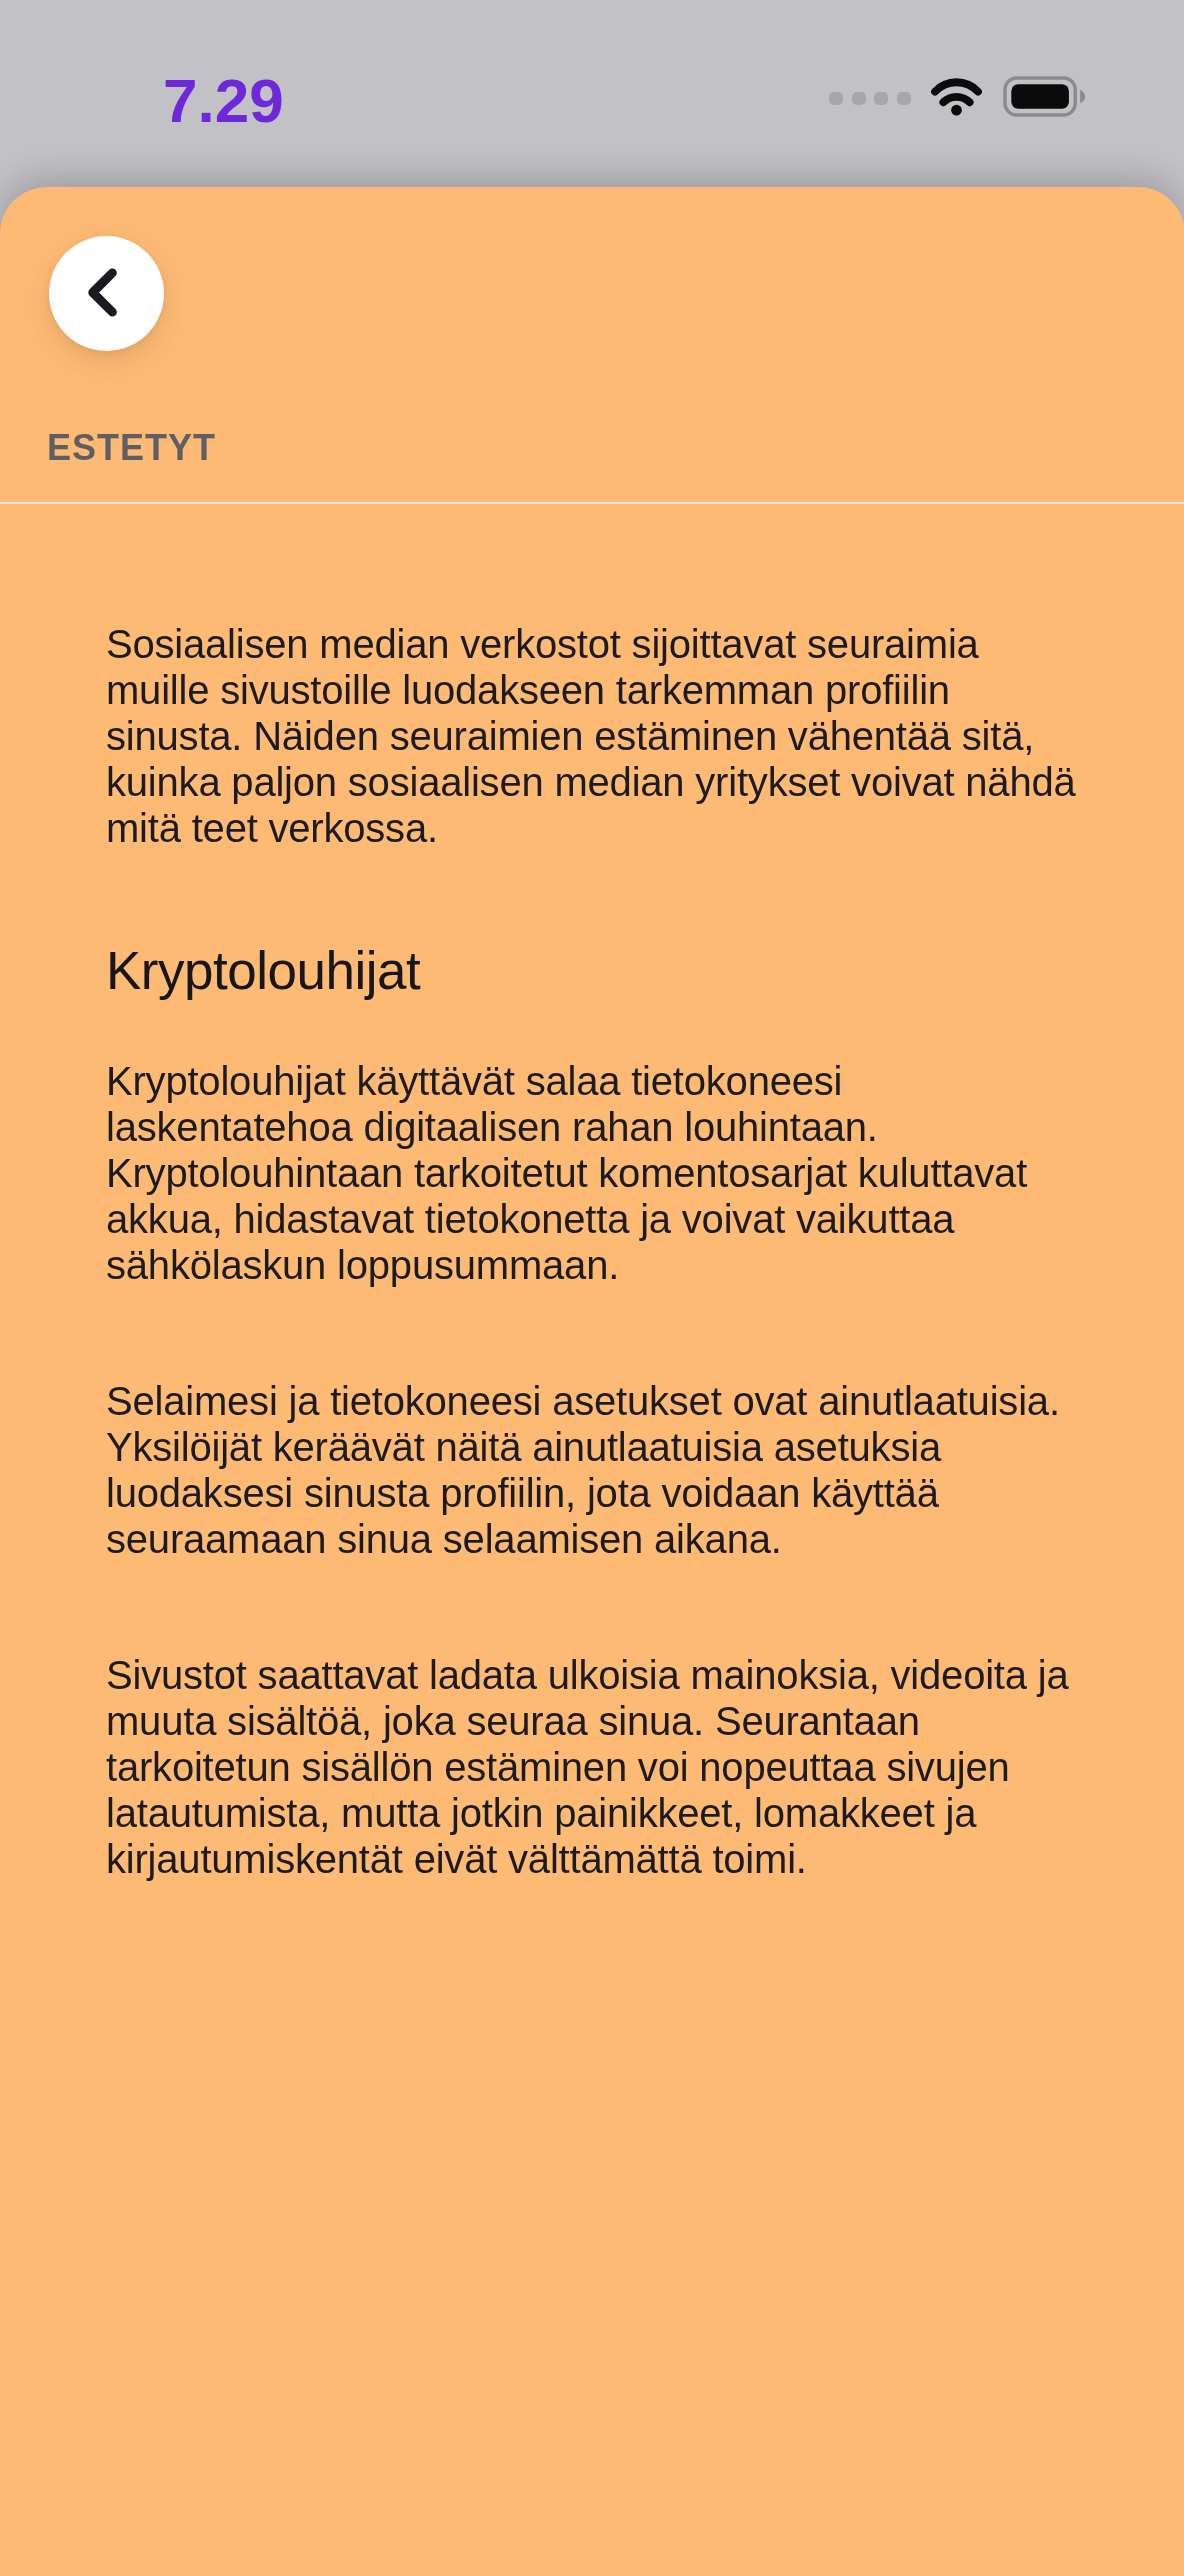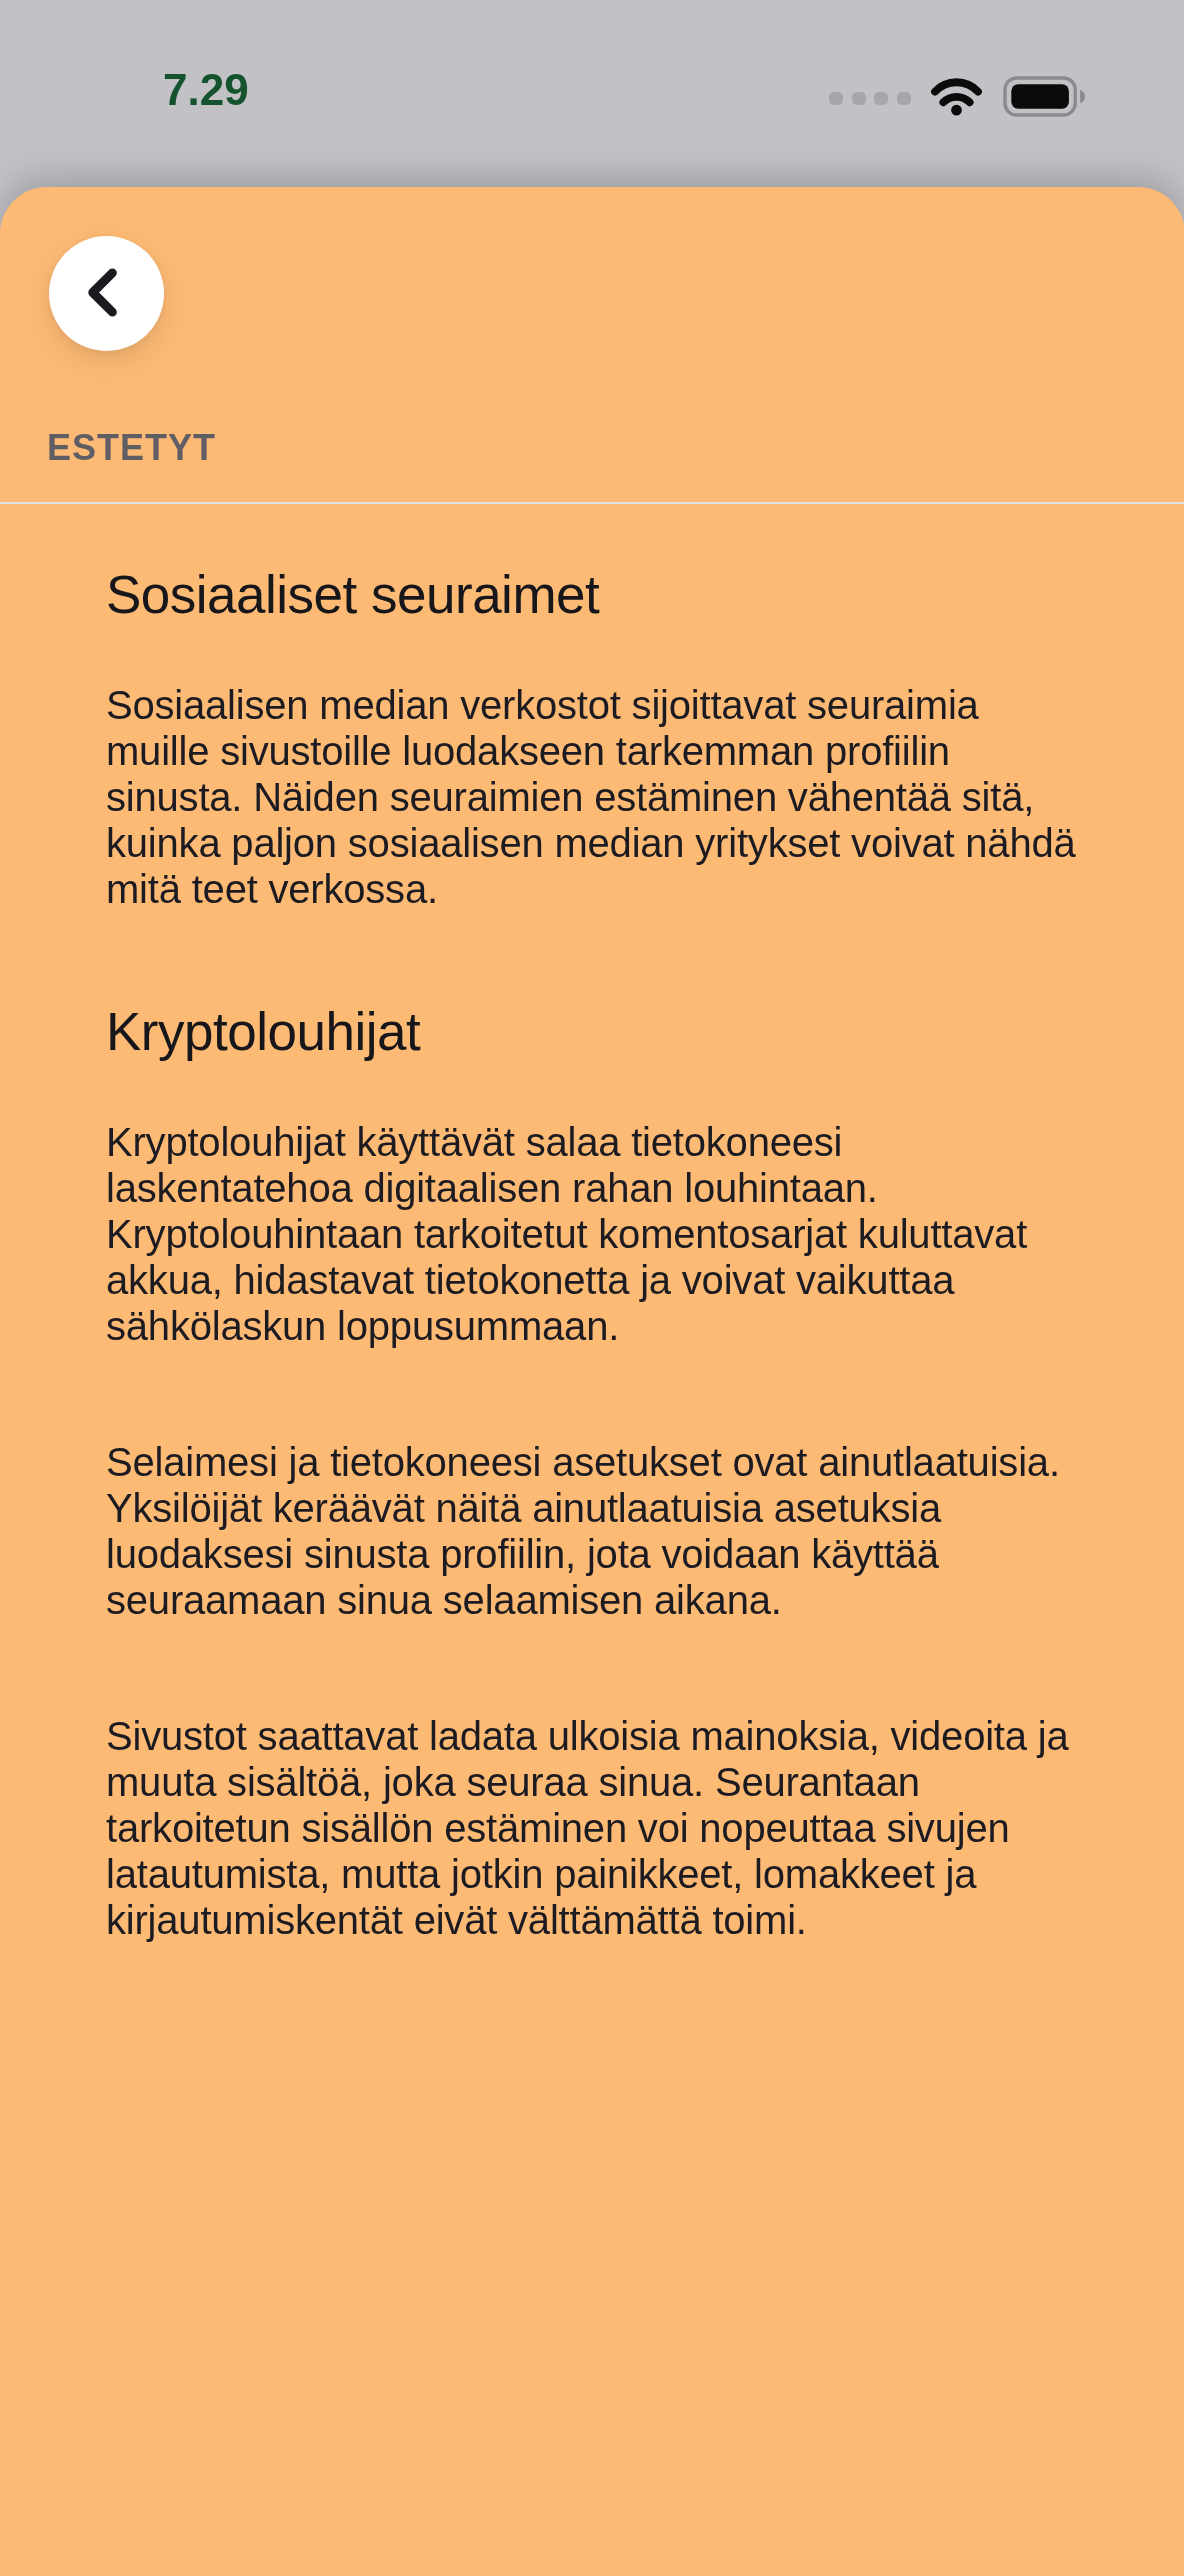--- a/index.html
+++ b/index.html
@@ -10,21 +10,21 @@
     background: #c2c1c6;
   }
   .screen { position: relative; width: 1185px; height: 2576px; }
 
   
   .status-bar {
     position: absolute; top: 0; left: 0; right: 0; height: 187px;
   }
   .status-time {
     position: absolute; left: 163px; top: 65px;
-    font-size: 44px; font-weight: 700; color: #14532d;
+    font-size: 62px; font-weight: 700; color: #6d28d9;
     letter-spacing: 0px;
   }
   .status-icons {
     position: absolute; right: 98px; top: 77px;
     display: flex; align-items: center; gap: 19.6px; height: 43px;
   }
   .cell-dots { display: flex; align-items: center; gap: 8.8px; }
   .cell-dots span {
     width: 13.8px; height: 13.8px; border-radius: 4.9px; background: #a7a6ac;
     display: block;
@@ -110,21 +110,20 @@
         </svg>
       </span>
     </button>
 
     <div class="section-label">ESTETYT</div>
     <div class="divider"></div>
 
     <div class="content">
 
       <section class="tracker-section">
-        <h2>Sosiaaliset seuraimet</h2>
         <p>Sosiaalisen median verkostot sijoittavat seuraimia muille sivustoille luodakseen tarkemman profiilin sinusta. Näiden seuraimien estäminen vähentää sitä, kuinka paljon sosiaalisen median yritykset voivat nähdä mitä teet verkossa.</p>
       </section>
 
 
       <section class="tracker-section">
         <h2>Kryptolouhijat</h2>
         <p>Kryptolouhijat käyttävät salaa tietokoneesi laskentatehoa digitaalisen rahan louhintaan. Kryptolouhintaan tarkoitetut komentosarjat kuluttavat akkua, hidastavat tietokonetta ja voivat vaikuttaa sähkölaskun loppusummaan.</p>
       </section>
 
       <section class="tracker-section">

